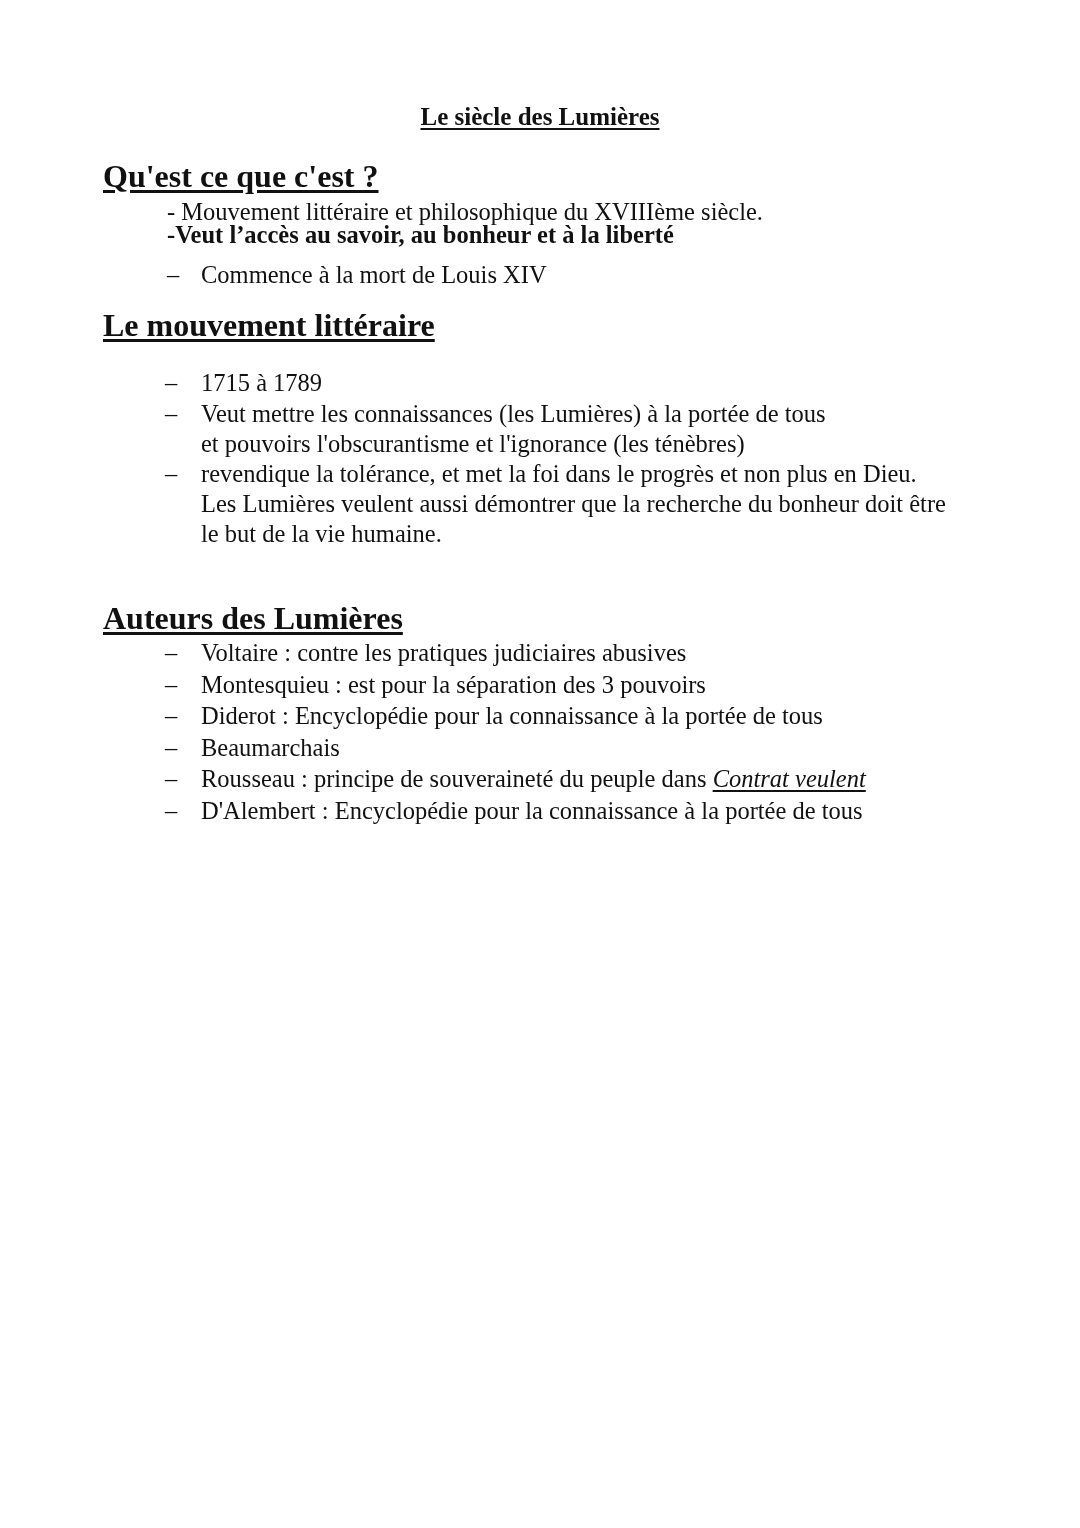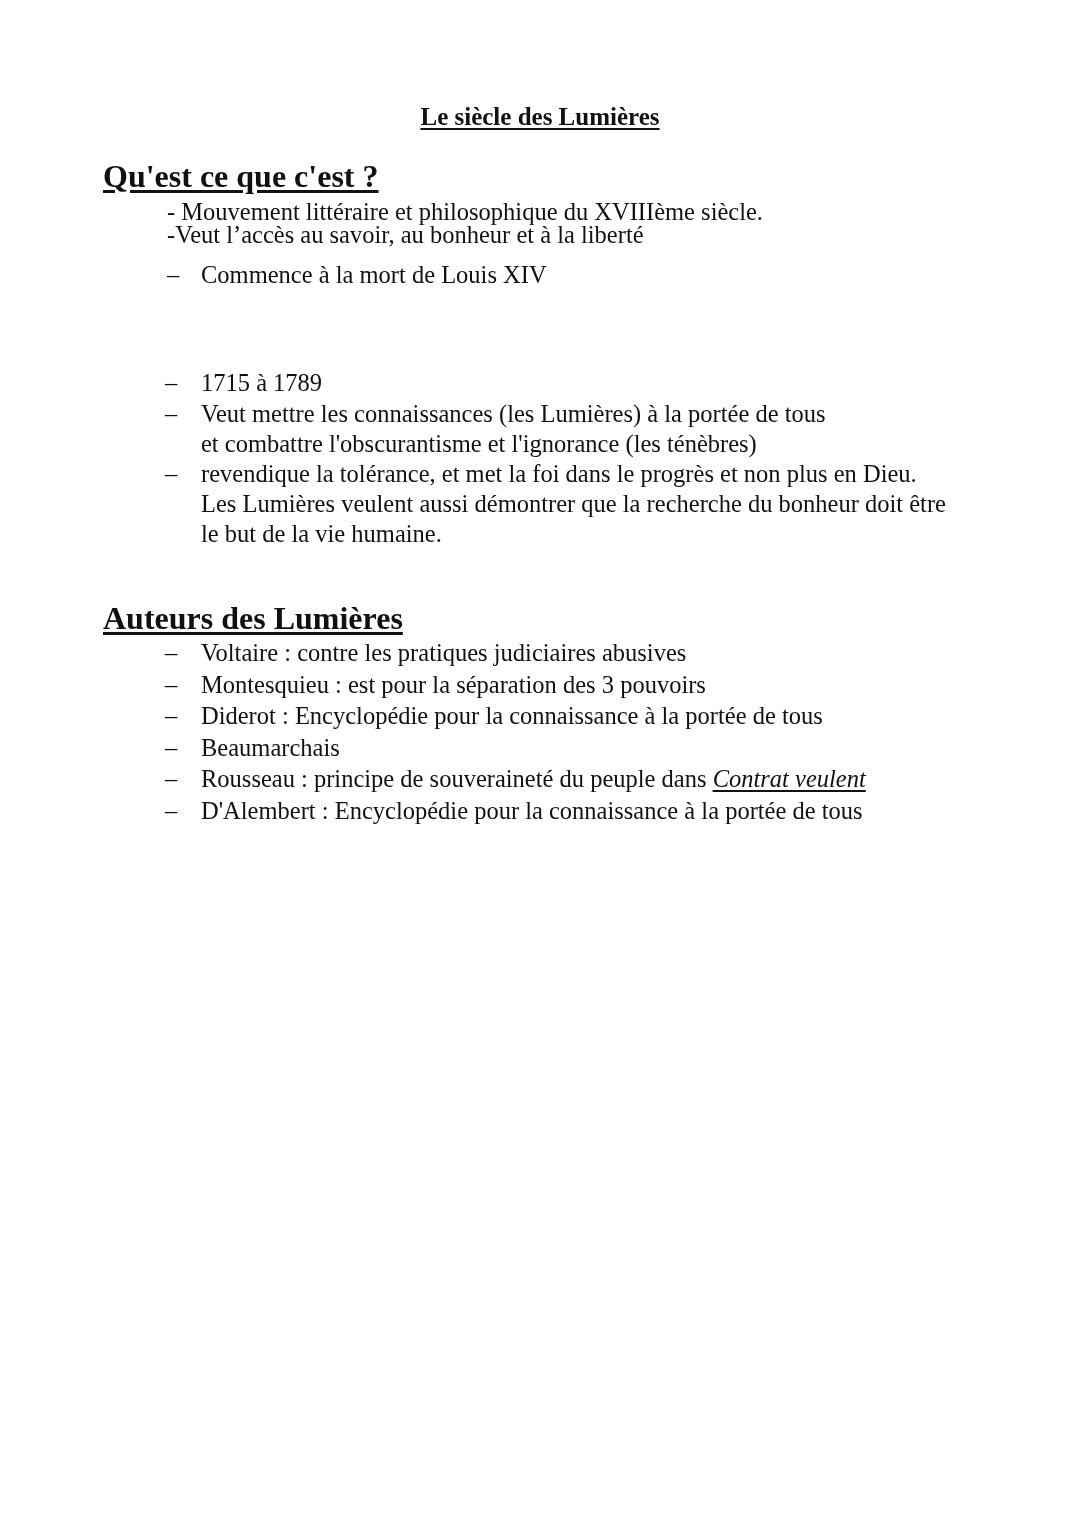--- a/index.html
+++ b/index.html
@@ -84,37 +84,38 @@
 
 <div class="page">
 
   <div class="doc-title">Le siècle des Lumières</div>
 
   <div class="section-heading" style="top:161px;">Qu'est ce que c'est ?</div>
 
   <div class="intro-line" style="top:190px; left:167px;margin-top:7px;">
     <span>- </span><span>Mouvement littéraire et philosophique du XVIIIème siècle.</span>
   </div>
-  <div class="intro-line" style="top:220px; left:167px;">
+  <div class="intro-line" style="top:220px; left:167px;font-weight:bold;">
     <span>-</span><span>Veut l’accès au savoir, au bonheur et à la liberté</span>
   </div>
   <div class="intro-line" style="top:260px; left:167px;">
     <span class="dash">–</span><span>Commence à la mort de Louis XIV</span>
   </div>
 
+  <div class="section-heading" style="top:310px;">Le mouvement littéraire</div>
 
   <ul class="bullet-list" style="top:368px;">
     <li class="bullet-item">
       <span class="bullet-dash">–</span>
       <span class="bullet-text">1715 à 1789</span>
     </li>
     <li class="bullet-item" style="margin-top:1px;">
       <span class="bullet-dash">–</span>
       <span class="bullet-text">Veut mettre les connaissances (les Lumières) à la portée de tous</span>
-      <span class="bullet-text">et combattre l'obscurantisme et l'ignorance (les ténèbres)</span>
+      <span class="bullet-text">et pouvoirs l'obscurantisme et l'ignorance (les ténèbres)</span>
     </li>
     <li class="bullet-item">
       <span class="bullet-dash">–</span>
       <span class="bullet-text">revendique la tolérance, et met la foi dans le progrès et non plus en Dieu.</span>
       <span class="bullet-text">Les Lumières veulent aussi démontrer que la recherche du bonheur doit être</span>
       <span class="bullet-text">le but de la vie humaine.</span>
     </li>
   </ul>
 
   <div class="section-heading" style="top:603px;">Auteurs des Lumières</div>

